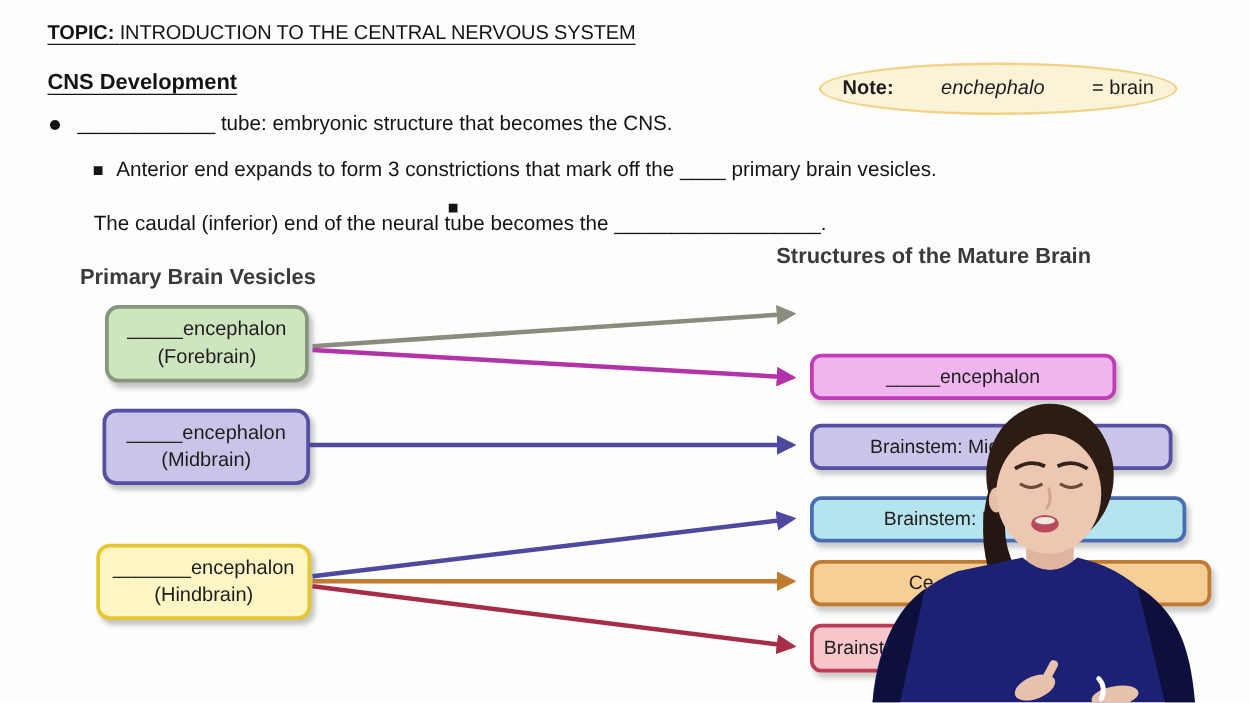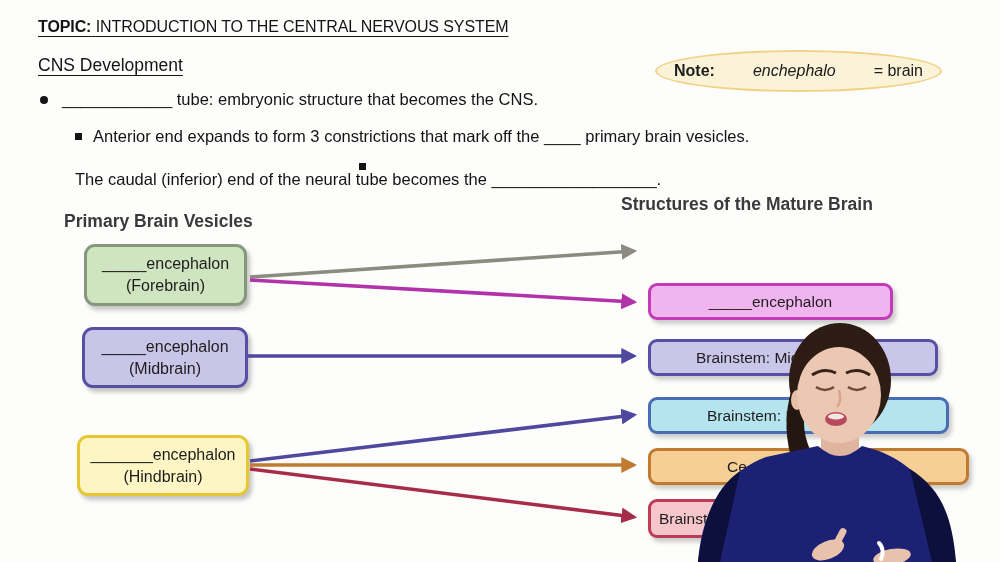--- a/index.html
+++ b/index.html
@@ -8,21 +8,21 @@
     position:relative;width:1000px;height:562px;background:#fdfdfc;
     font-family:"Liberation Sans","DejaVu Sans",sans-serif;color:#151515;
   }
   .b{font-weight:bold;}
   .i{font-style:italic;}
   .topic-line{
     position:absolute;left:38px;top:18px;font-size:16px;letter-spacing:-0.1px;
     text-decoration:underline;text-underline-offset:4px;color:#141414;white-space:nowrap;
   }
   .section-line{
-    position:absolute;left:38px;top:55px;font-size:17.5px;font-weight:normal;
+    position:absolute;left:38px;top:55px;font-size:17.5px;font-weight:bold;
     text-decoration:underline;text-underline-offset:4px;color:#141414;
   }
   .note{
     position:absolute;left:655px;top:50px;width:283px;height:38px;
     border:2px solid #f1d284;background:#fbf3d8;border-radius:50%;
     display:flex;align-items:center;justify-content:center;font-size:16px;color:#1c1c1c;
   }
   .note span{margin:0 19px;white-space:nowrap;}
   .bullet-row{position:absolute;font-size:16.5px;color:#141414;white-space:nowrap;display:flex;align-items:center;}
   .bullet-row .txt{display:inline-block;}

